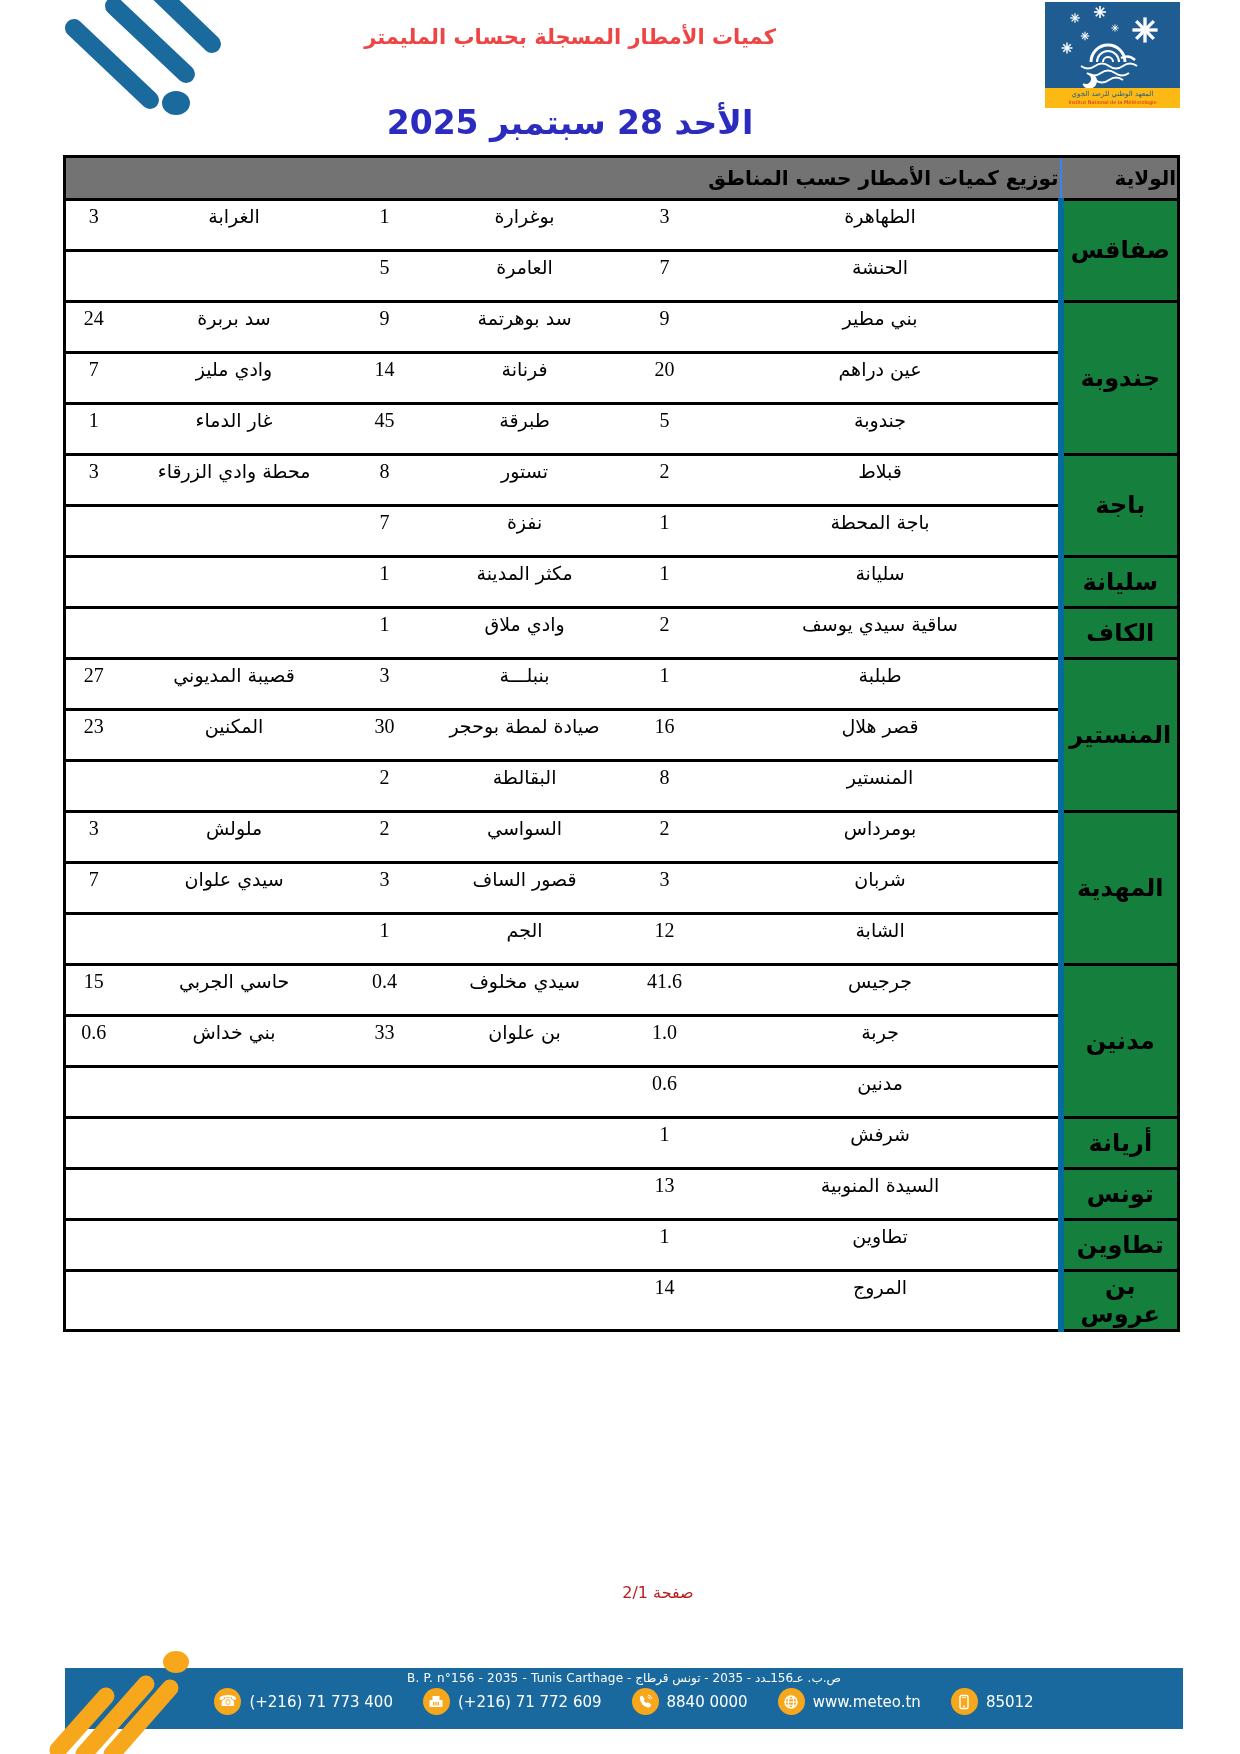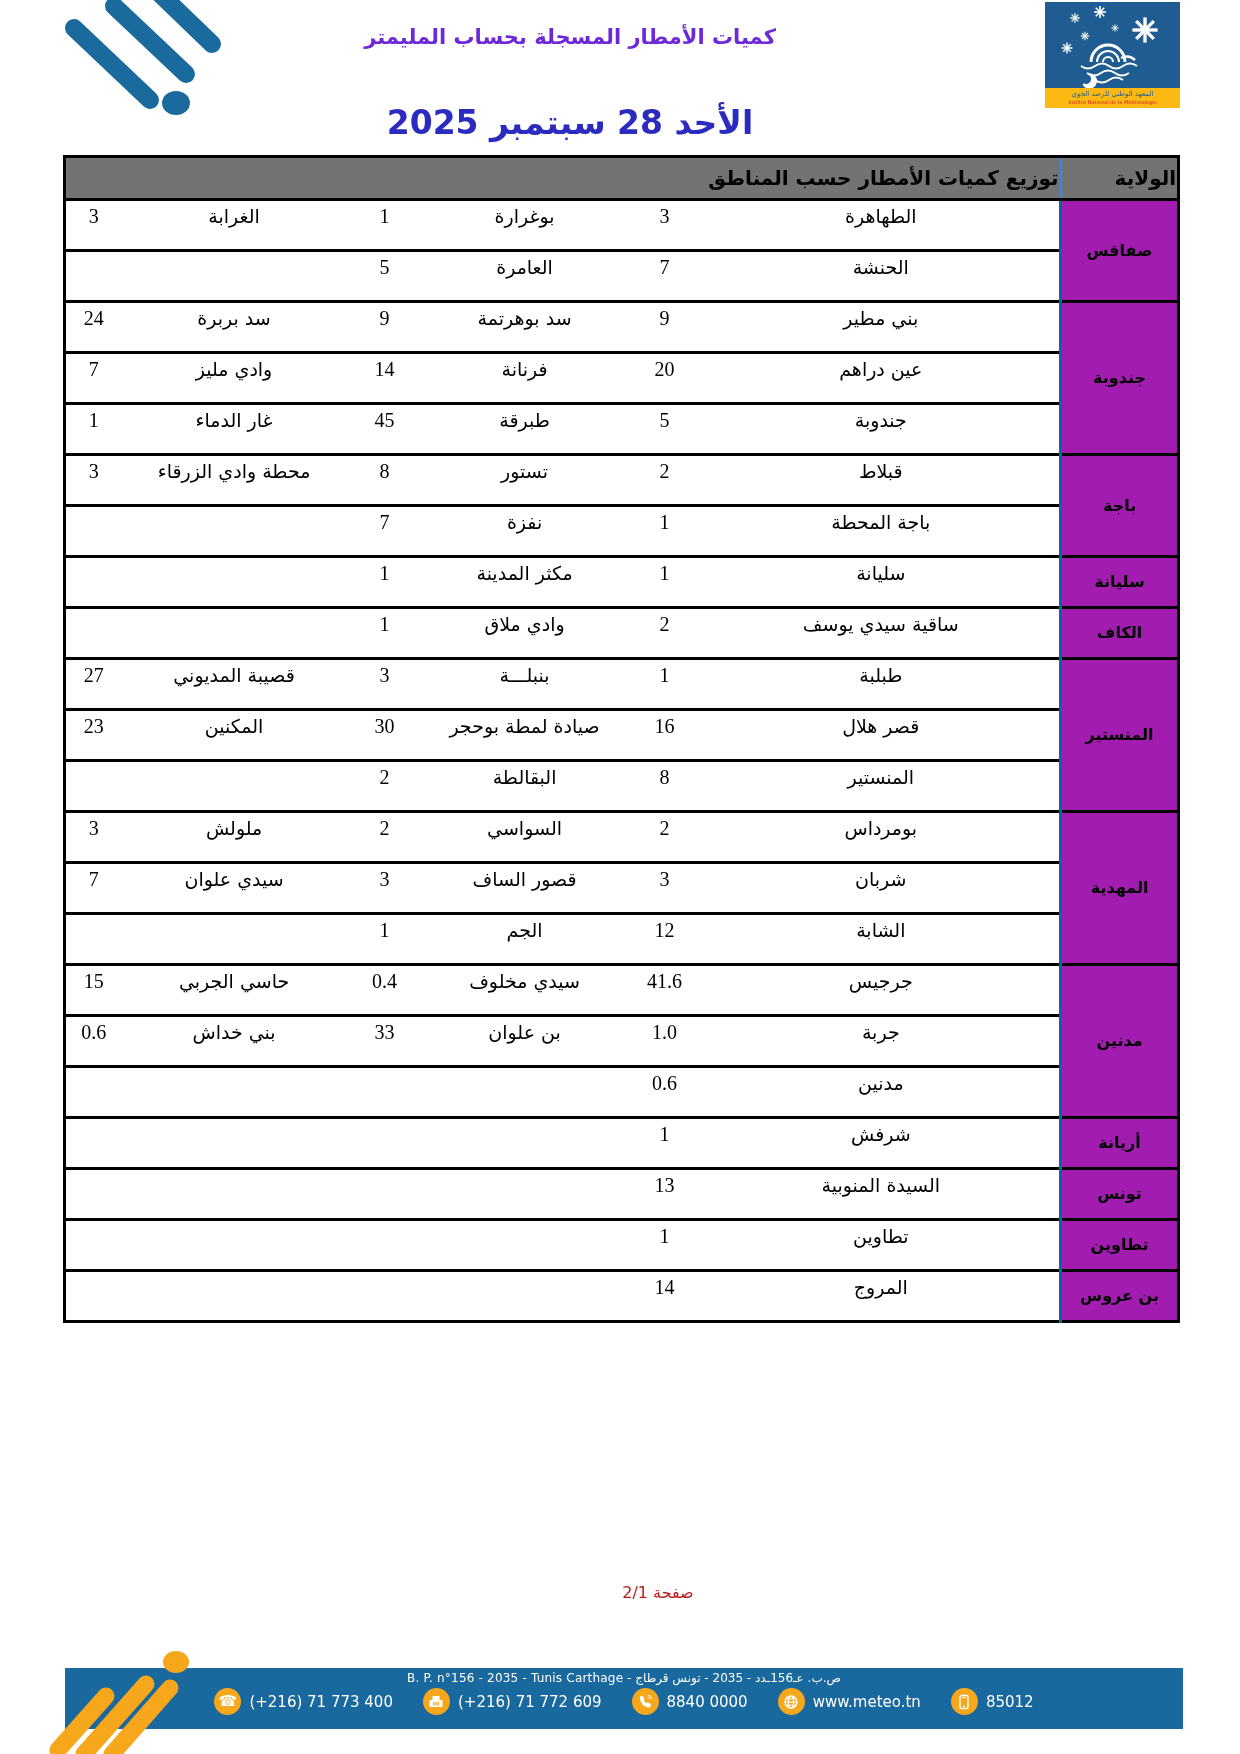--- a/index.html
+++ b/index.html
@@ -4,21 +4,21 @@
 <style>
   html,body{margin:0;padding:0;}
   body{
     width:1240px;height:1754px;position:relative;background:#ffffff;
     font-family:"DejaVu Sans", sans-serif;overflow:hidden;
   }
   
   .logo-left{position:absolute;left:52px;top:0;}
   .title-block{
     position:absolute;left:260px;top:22px;width:620px;text-align:center;
-    color:#6d28d9;font-weight:bold;font-size:21px;line-height:31px;direction:rtl;
+    color:#ef4444;font-weight:bold;font-size:21px;line-height:31px;direction:rtl;
   }
   .date-line{
     position:absolute;left:260px;top:103px;width:620px;text-align:center;
     color:#2b2bbf;font-weight:bold;font-size:33px;direction:rtl;
   }
   .inm-logo{position:absolute;left:1045px;top:2px;}
   
   table.rain-table{
     position:absolute;left:63px;top:155px;width:1114px;
     border-collapse:collapse;direction:rtl;table-layout:fixed;
@@ -27,22 +27,22 @@
   .rain-table th{
     background:#737373;height:38px;font-size:20px;font-weight:bold;
     border-bottom:3px solid #000;text-align:right;vertical-align:middle;color:#000;
   }
   .rain-table th.gov-h{border-left:2px solid #3b82f6;}
   .rain-table tbody td{
     border-top:3px solid #000;height:51px;box-sizing:border-box;
     vertical-align:top;padding-top:4px;text-align:center;font-size:19px;color:#000;
   }
   .rain-table td.gov{
-    background:#a21caf;border-left:3px solid #0369a1;vertical-align:middle;
-    font-weight:bold;font-size:16px;padding-top:0;
+    background:#15803d;border-left:6px solid #0369a1;vertical-align:middle;
+    font-weight:bold;font-size:24px;padding-top:0;
   }
   .rain-table td.val{font-family:"Liberation Serif", serif;font-size:20px;}
   
   .page-num{
     position:absolute;left:558px;top:1583px;width:200px;text-align:center;
     font-size:16px;color:#b91c1c;direction:rtl;
   }
   
   .footer-band{
     position:absolute;left:65px;top:1668px;width:1118px;height:61px;

